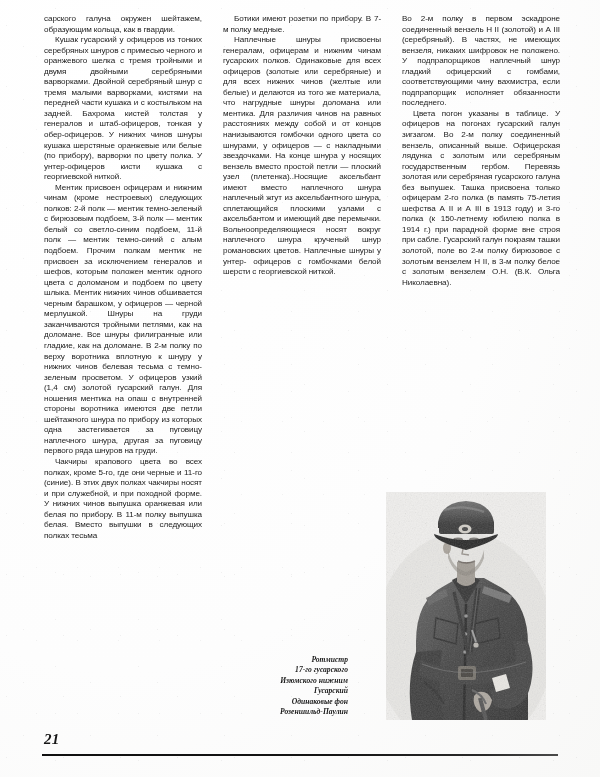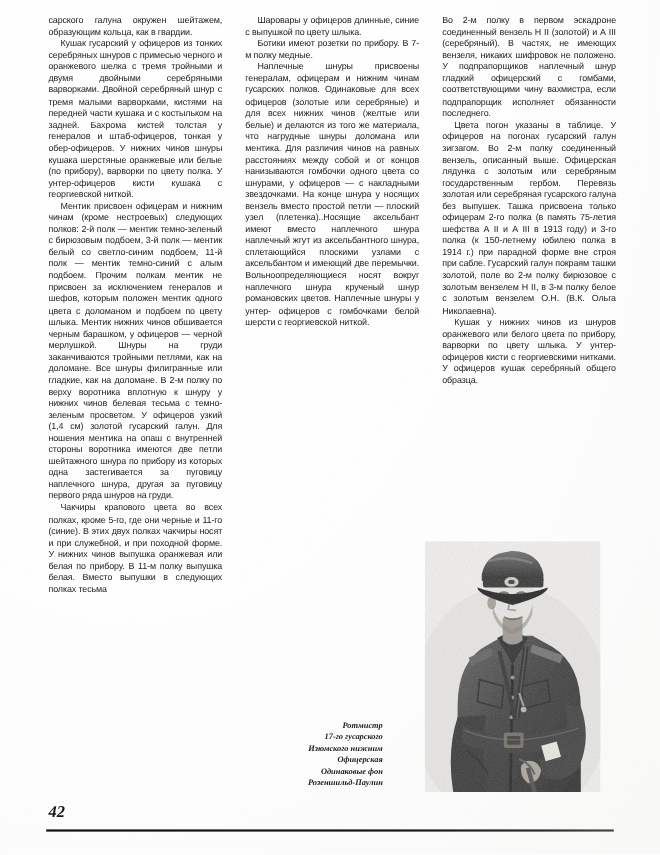--- a/index.html
+++ b/index.html
@@ -124,38 +124,36 @@
   <div class="columns">
 
     <div class="col">
       <p class="para noindent">сарского галуна окружен шейтажем, образующим кольца, как в гвардии.</p>
       <p class="para">Кушак гусарский у офицеров из тонких серебряных шнуров с примесью черного и оранжевого шелка с тремя тройными и двумя двойными серебряными варворками. Двойной серебряный шнур с тремя малыми варворками, кистями на передней части кушака и с костыльком на задней. Бахрома кистей толстая у генералов и штаб-офицеров, тонкая у обер-офицеров. У нижних чинов шнуры кушака шерстяные оранжевые или белые (по прибору), варворки по цвету полка. У унтер-офицеров кисти кушака с георгиевской ниткой.</p>
       <p class="para">Ментик присвоен офицерам и нижним чинам (кроме нестроевых) следующих полков: 2-й полк — ментик темно-зеленый с бирюзовым подбоем, 3-й полк — ментик белый со светло-синим подбоем, 11-й полк — ментик темно-синий с алым подбоем. Прочим полкам ментик не присвоен за исключением генералов и шефов, которым положен ментик одного цвета с доломаном и подбоем по цвету шлыка. Ментик нижних чинов обшивается черным барашком, у офицеров — черной мерлушкой. Шнуры на груди заканчиваются тройными петлями, как на доломане. Все шнуры филигранные или гладкие, как на доломане. В 2-м полку по верху воротника вплотную к шнуру у нижних чинов белевая тесьма с темно-зеленым просветом. У офицеров узкий (1,4 см) золотой гусарский галун. Для ношения ментика на опаш с внутренней стороны воротника имеются две петли шейтажного шнура по прибору из которых одна застегивается за пуговицу наплечного шнура, другая за пуговицу первого ряда шнуров на груди.</p>
       <p class="para">Чакчиры крапового цвета во всех полках, кроме 5-го, где они черные и 11-го (синие). В этих двух полках чакчиры носят и при служебной, и при походной форме. У нижних чинов выпушка оранжевая или белая по прибору. В 11-м полку выпушка белая. Вместо выпушки в следующих полках тесьма</p>
     </div>
 
     <div class="col">
-      <p class="para">Шаровары у офицеров длинные, синие с выпушкой по цвету шлыка.</p>
       <p class="para">Ботики имеют розетки по прибору. В 7-м полку медные.</p>
       <p class="para">Наплечные шнуры присвоены генералам, офицерам и нижним чинам гусарских полков. Одинаковые для всех офицеров (золотые или серебряные) и для всех нижних чинов (желтые или белые) и делаются из того же материала, что нагрудные шнуры доломана или ментика. Для различия чинов на равных расстояниях между собой и от концов нанизываются гомбочки одного цвета со шнурами, у офицеров — с накладными звездочками. На конце шнура у носящих вензель вместо простой петли — плоский узел (плетенка)..Носящие аксельбант имеют вместо наплечного шнура наплечный жгут из аксельбантного шнура, сплетающийся плоскими узлами с аксельбантом и имеющий две перемычки. Вольноопределяющиеся носят вокруг наплечного шнура крученый шнур романовских цветов. Наплечные шнуры у унтер- офицеров с гомбочками белой шерсти с георгиевской ниткой.</p>
     </div>
 
     <div class="col col-3">
       <p class="para noindent">Во 2-м полку в первом эскадроне соединенный вензель Н II (золотой) и А III (серебряный). В частях, не имеющих вензеля, никаких шифровок не положено. У подпрапорщиков наплечный шнур гладкий офицерский с гомбами, соответствующими чину вахмистра, если подпрапорщик исполняет обязанности последнего.</p>
       <p class="para">Цвета погон указаны в таблице. У офицеров на погонах гусарский галун зигзагом. Во 2-м полку соединенный вензель, описанный выше. Офицерская лядунка с золотым или серебряным государственным гербом. Перевязь золотая или серебряная гусарского галуна без выпушек. Ташка присвоена только офицерам 2-го полка (в память 75-летия шефства А II и А III в 1913 году) и 3-го полка (к 150-летнему юбилею полка в 1914 г.) при парадной форме вне строя при сабле. Гусарский галун покраям ташки золотой, поле во 2-м полку бирюзовое с золотым вензелем Н II, в 3-м полку белое с золотым вензелем О.Н. (В.К. Ольга Николаевна).</p>
-      <p class="para">Кушак у нижних чинов из шнуров оранжевого или белого цвета по прибору, варворки по цвету шлыка. У унтер-офицеров кисти с георгиевскими нитками. У офицеров кушак серебряный общего образца.</p>
     </div>
 
   </div>
 
   <div class="caption">
     <div>Ротмистр</div>
     <div>17-го гусарского</div>
     <div>Изюмского нижним</div>
-    <div>Офицерская</div>
+    <div>Гусарский</div>
     <div>Одинаковые фон</div>
     <div>Розеншильд-Паулин</div>
   </div>
 
   <div class="photo-wrap">
     <svg width="160" height="228" viewBox="0 0 160 228" xmlns="http://www.w3.org/2000/svg">
       <defs>
         <linearGradient id="tunic" x1="0" y1="0" x2="1" y2="1">
           <stop offset="0%" stop-color="#5d5d5d"></stop>
           <stop offset="45%" stop-color="#3b3b3b"></stop>
@@ -257,17 +255,17 @@
       <path d="M86 138 L90 150" stroke="#9a9a9a" stroke-width="2" fill="none"></path>
       <circle cx="90" cy="153" r="2.6" fill="#b5b2ac"></circle>
 
       <path d="M38 190 Q50 198 58 212" stroke="#2a2a2a" stroke-width="2.2" fill="none"></path>
 
       <rect x="0" y="0" width="160" height="228" filter="url(#grain)" fill="none" opacity="0.5"></rect>
       <rect x="0" y="0" width="160" height="228" fill="#ffffff" opacity="0.06"></rect>
     </svg>
   </div>
 
-  <div class="folio">42</div>
+  <div class="folio">21</div>
   <div class="rule"></div>
 
   <div class="speckle"></div>
 </div>
 
 </body></html>

